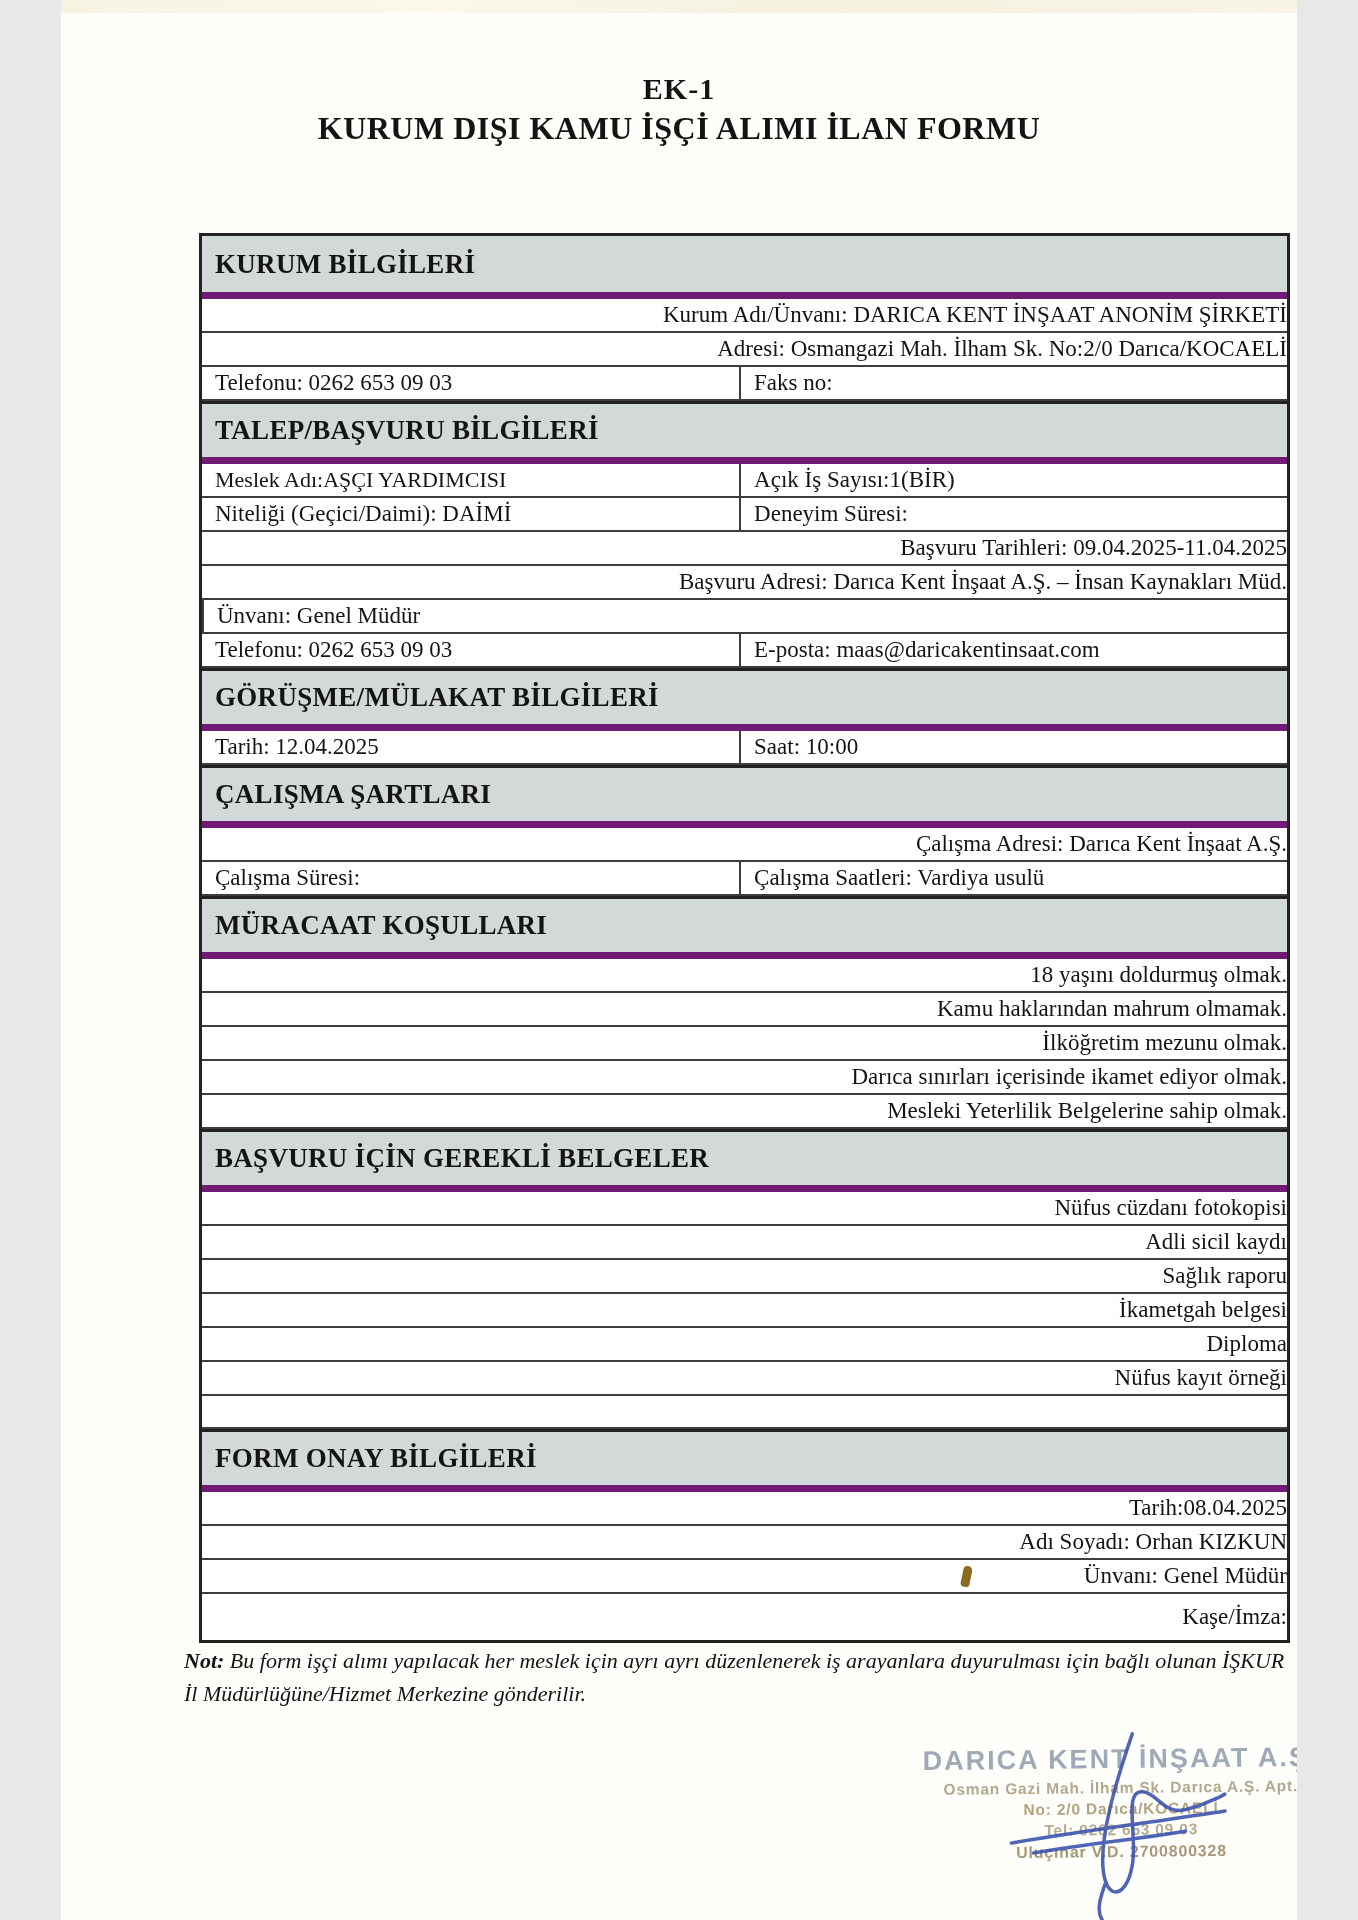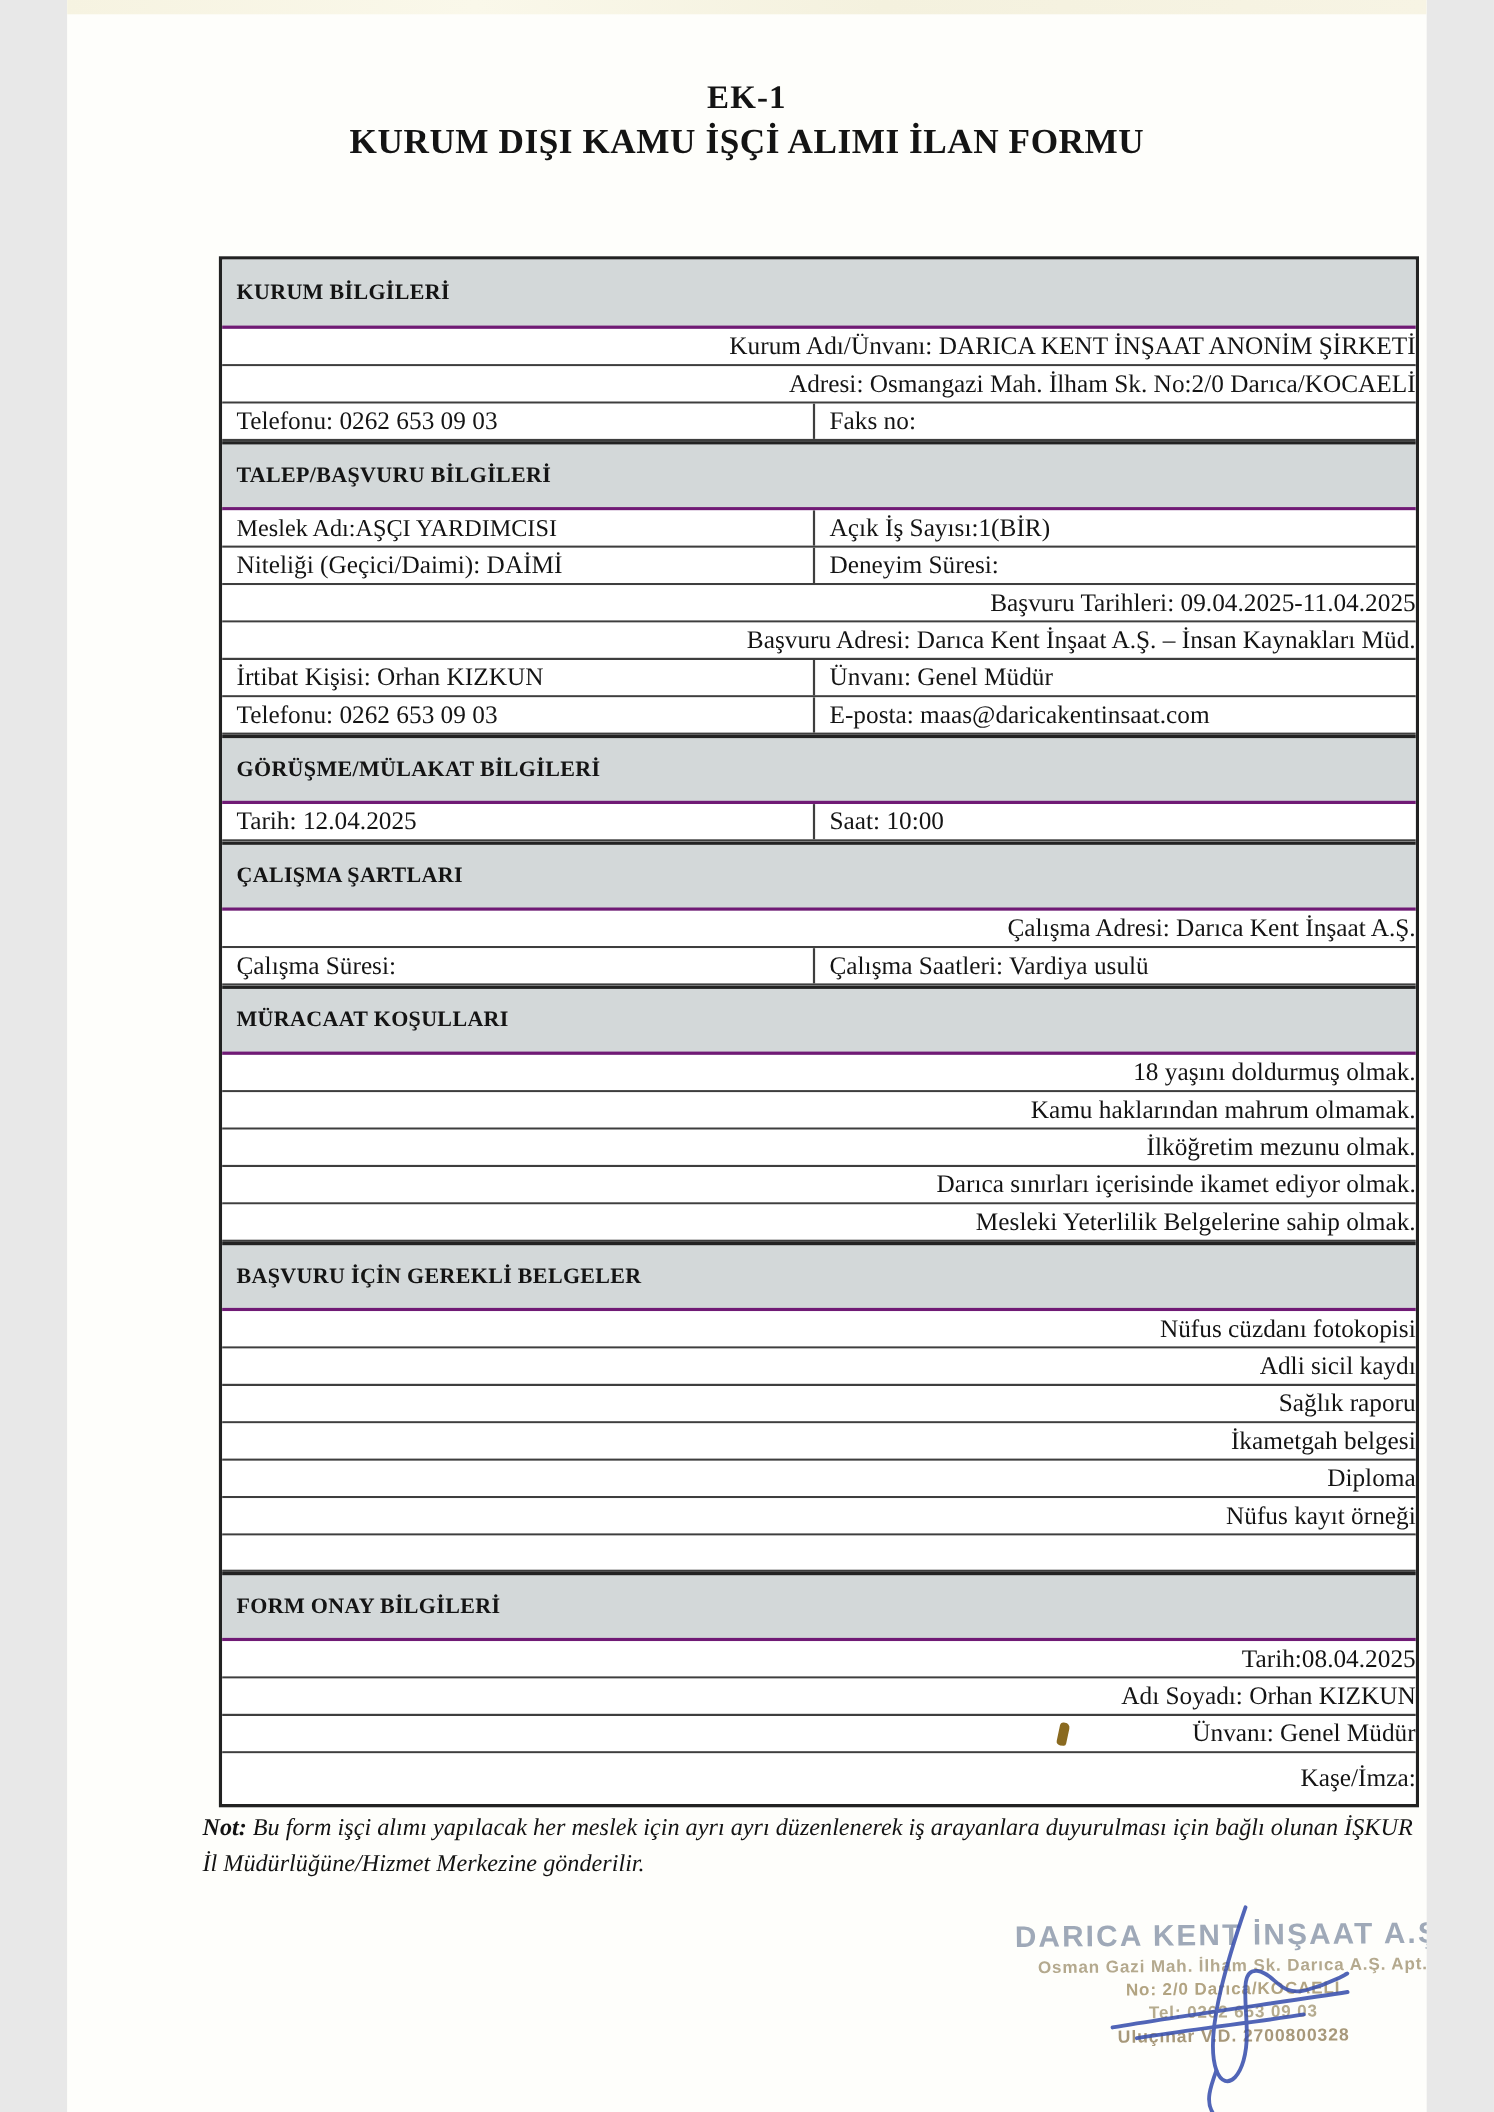--- a/index.html
+++ b/index.html
@@ -24,24 +24,24 @@
   .form-table{
     position:absolute;left:138px;top:233px;width:1091px;
     border:3px solid #222;
     box-sizing:border-box;
     background:#fff;
   }
   .sec-header{
     height:63px;
     background:#d3d8d9;
     border-top:3px solid #222;
-    border-bottom:3px solid #701a75;
+    border-bottom:7px solid #701a75;
     display:flex;align-items:center;
     padding-left:13px;
-    font-weight:bold;font-size:20px;letter-spacing:0.3px;
+    font-weight:bold;font-size:27px;letter-spacing:0.3px;
     box-sizing:border-box;
   }
   .sec-header.first{border-top:none;}
   .row{
     display:flex;align-items:center;
     height:34px;
     border-bottom:2px solid #3e3e3e;
     box-sizing:border-box;
     font-size:23px;
     position:relative;
@@ -118,21 +118,20 @@
       <span class="cell c-left">Niteliği (Geçici/Daimi): DAİMİ</span>
       <span class="cell c-right">Deneyim Süresi:</span>
     </div>
     <div class="row">
       <span class="cell full">Başvuru Tarihleri: 09.04.2025-11.04.2025</span>
     </div>
     <div class="row">
       <span class="cell full">Başvuru Adresi: Darıca Kent İnşaat A.Ş. – İnsan Kaynakları Müd.</span>
     </div>
     <div class="row">
-      <span class="cell c-left">İrtibat Kişisi: Orhan KIZKUN</span>
       <span class="cell c-right">Ünvanı: Genel Müdür</span>
     </div>
     <div class="row">
       <span class="cell c-left">Telefonu: 0262 653 09 03</span>
       <span class="cell c-right">E-posta: maas@daricakentinsaat.com</span>
     </div>
 
     <div class="sec-header">GÖRÜŞME/MÜLAKAT BİLGİLERİ</div>
     <div class="row">
       <span class="cell c-left">Tarih: 12.04.2025</span>

